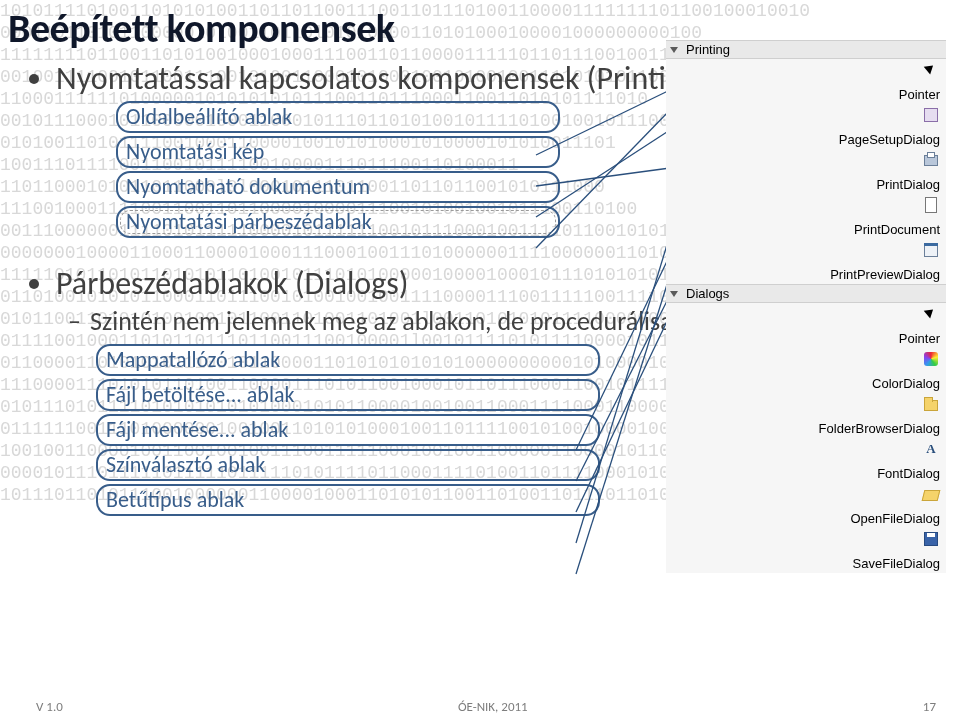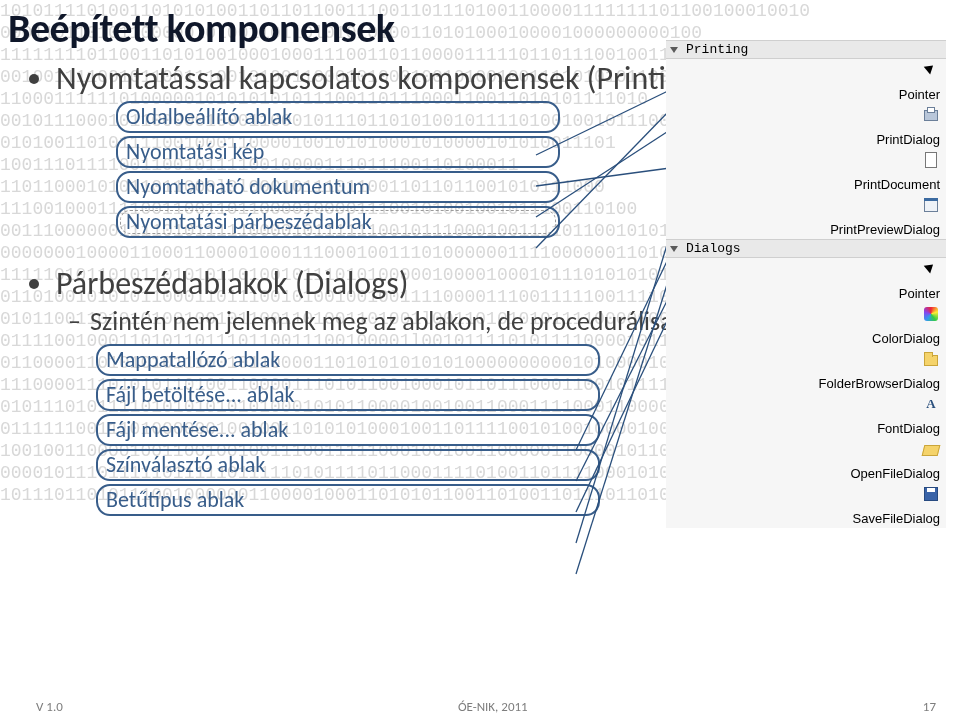--- a/index.html
+++ b/index.html
@@ -101,21 +101,20 @@
   }
   .group-header {
     display: flex;
     align-items: center;
     gap: 4px;
     background: #e9e9e9;
     border-top: 1px solid #cfcfcf;
     border-bottom: 1px solid #cfcfcf;
     padding: 1px 4px;
     font-weight: 400;
-    font-family: Liberation Mono, monospace;
   }
   .tri {
     display: inline-block;
     width: 0; height: 0;
     border-left: 4px solid transparent;
     border-right: 4px solid transparent;
     border-top: 6px solid #5a5a5a;
     margin-right: 4px;
   }
   .item {
@@ -296,20 +295,24 @@
 <div class="palette">
   <div class="group-header">
     <span class="tri"></span>
     <span>Printing</span>
   </div>
   <div class="item">
     <span class="icon ic-pointer"></span>
     <span class="lbl">Pointer</span>
   </div>
   <div class="item">
+    <span class="icon ic-page"></span>
+    <span class="lbl">PageSetupDialog</span>
+  </div>
+  <div class="item">
     <span class="icon ic-printer"></span>
     <span class="lbl">PrintDialog</span>
   </div>
   <div class="item">
     <span class="icon ic-doc"></span>
     <span class="lbl">PrintDocument</span>
   </div>
   <div class="item">
     <span class="icon ic-dialog"></span>
     <span class="lbl">PrintPreviewDialog</span>

